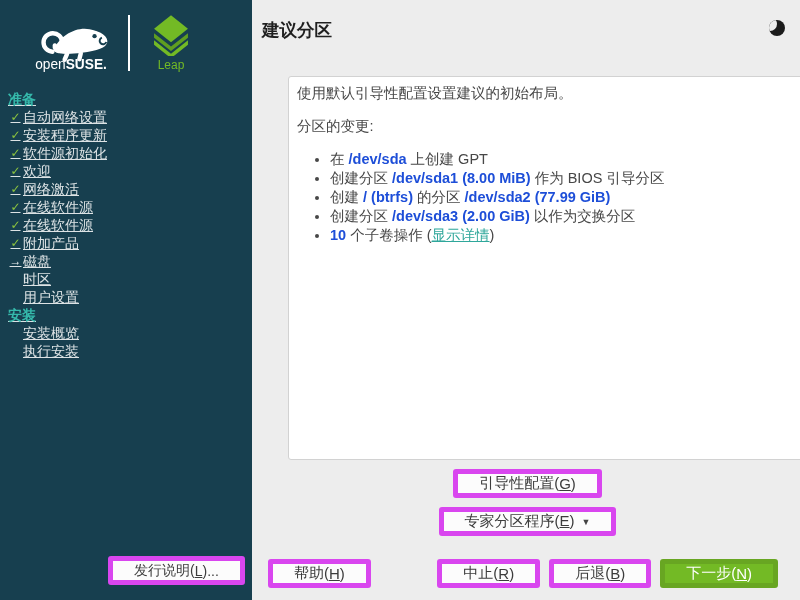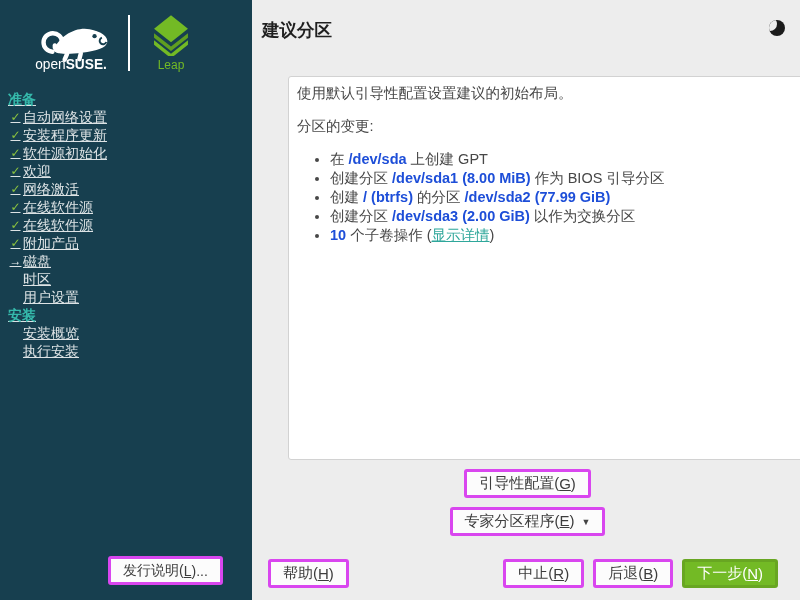--- a/index.html
+++ b/index.html
@@ -20,22 +20,22 @@
   .steps{padding:12px 0 0 8px;font-size:14px;line-height:18px;text-decoration:underline;}
   .step-section{color:#35B9AB;font-weight:bold;}
   .step-item{display:flex;}
   .step-icon{width:15px;flex:0 0 15px;text-align:center;font-size:12px;}
   .step-item.done .step-icon{color:#8DC63F;font-weight:bold;}
   .step-item.current .step-icon{color:#E8EDEE;}
   .release-notes-wrap{position:absolute;left:68px;bottom:15px;margin-left:40px;}
   
   .btn{
     display:inline-flex;align-items:center;justify-content:center;
-    background:#FCFCFC;border:3px solid #d946ef;border-radius:3px;
-    color:#3C3C3C;font-size:15px;padding:4px 12px;height:29px;
+    background:#FCFCFC;border:5px solid #d946ef;border-radius:3px;
+    color:#3C3C3C;font-size:15px;padding:4px 21px;height:29px;
     box-sizing:border-box;cursor:pointer;font-family:inherit;white-space:nowrap;
   }
   .btn u{text-decoration:underline;}
   .btn-green{background:#73BA25;border-color:#68A622;color:#FFFFFF;}
   .dd-arrow{font-size:9px;color:#444;margin-left:7px;}
   
   .main{position:absolute;left:252px;top:0;width:548px;height:600px;}
   .page-title{position:absolute;left:10px;top:18px;font-size:17.5px;font-weight:bold;color:#1F1F1F;}
   .moon{position:absolute;right:15px;top:20px;width:16px;height:16px;border-radius:50%;
         background:#1B1B1B;overflow:hidden;cursor:pointer;}

